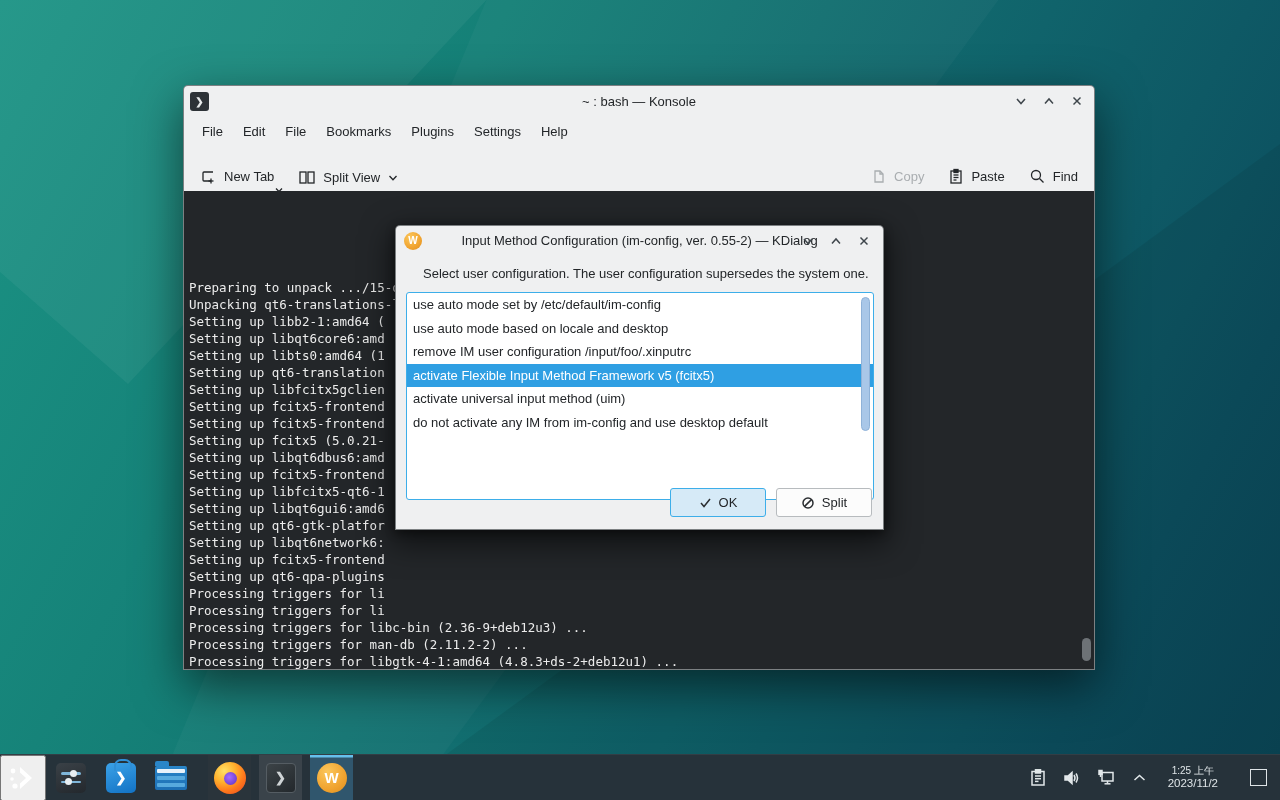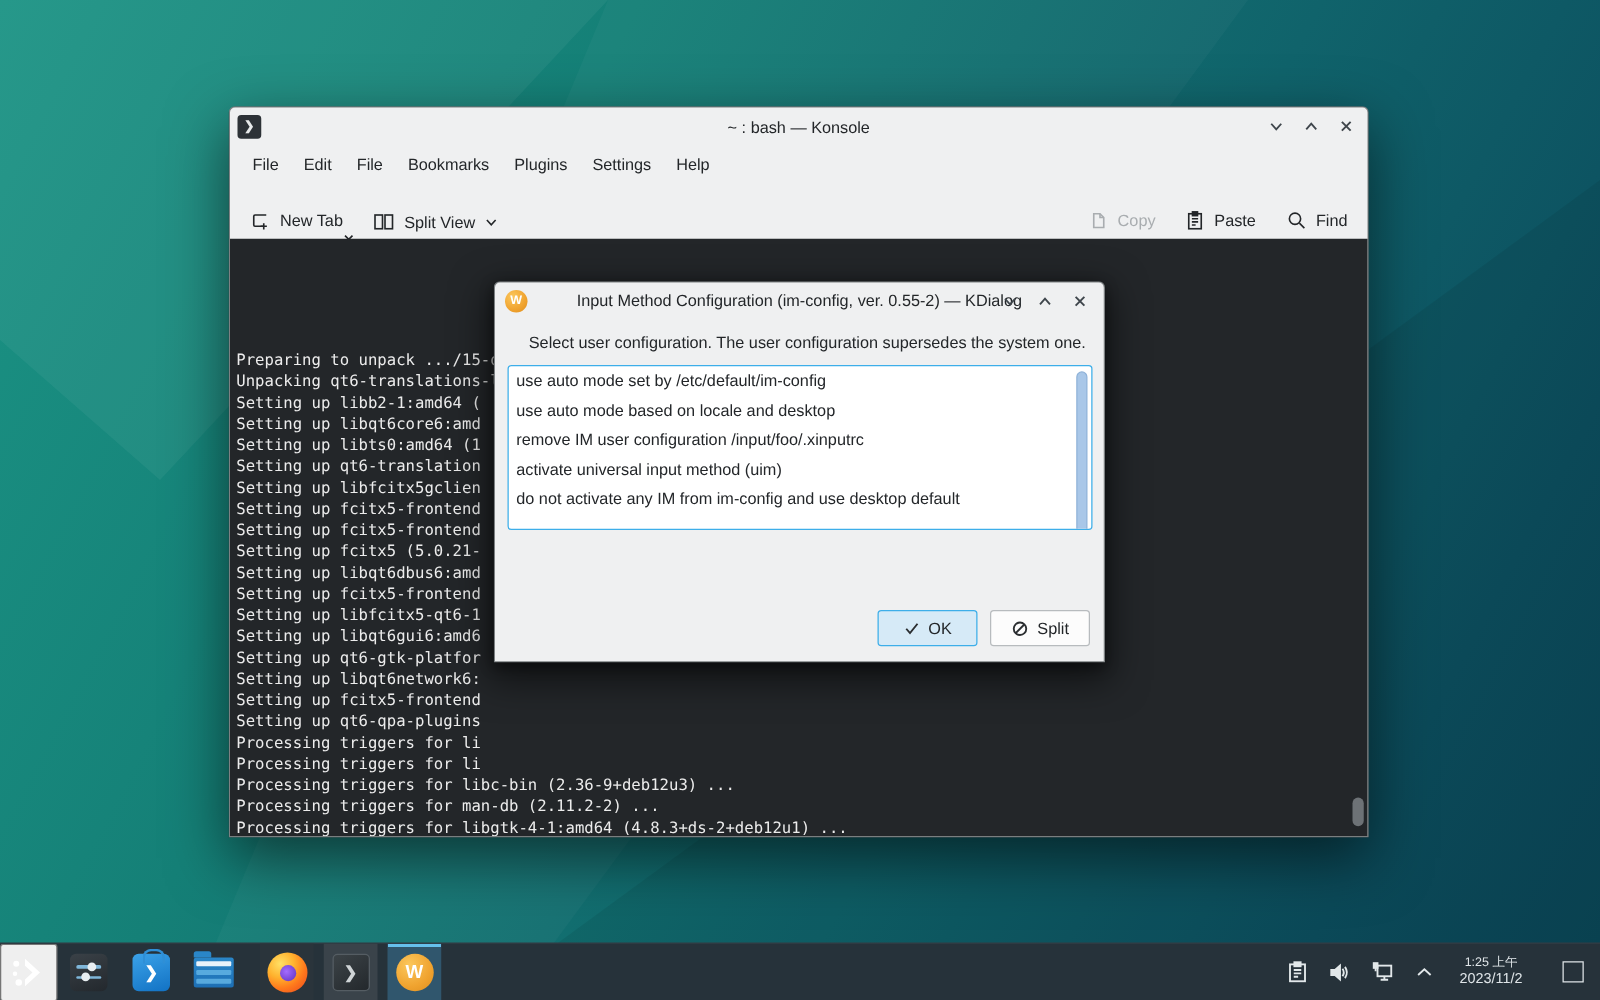--- a/index.html
+++ b/index.html
@@ -49,28 +49,28 @@
 
   
   .dialog { position:absolute; left:395px; top:225px; width:489px; height:305px; z-index:6;
     background:#eff0f1; border:1px solid rgba(10,16,20,.5); border-radius:5px 5px 0 0;
     box-shadow:0 10px 30px 4px rgba(0,0,0,.55), 0 3px 10px rgba(0,0,0,.4); color:#232629; }
   .dlg-titlebar { position:relative; height:29px; display:flex; align-items:center; padding:0 8px; }
   .w-badge { width:18px; height:18px; border-radius:50%;
     background:radial-gradient(circle at 35% 30%,#fbc75c,#f0a32f 60%,#dd8d1f); color:#fff;
     font-weight:bold; font-size:10px; display:flex; align-items:center; justify-content:center; }
   .dlg-msg { position:absolute; left:27px; top:40px; font-size:13px; color:#232629; }
-  .listbox { position:absolute; left:10px; top:66px; width:468px; height:132px; background:#ffffff;
+  .listbox { position:absolute; left:10px; top:66px; width:468px; height:208px; background:#ffffff;
     border:1px solid #3daee9; border-radius:3px; overflow:hidden; }
   .row { height:23.5px; line-height:23.5px; padding:0 6px; font-size:13px; color:#232629; cursor:pointer; }
   .row.selected { background:#2f9fe3; color:#ffffff; }
   .list-scroll { position:absolute; right:3px; top:4px; width:9px; height:134px; border-radius:5px;
     background:#a9c7e8; border:1px solid #8fb2d8; }
   .dlg-buttons { position:absolute; right:11px; bottom:12px; display:flex; gap:10px; }
-  .btn { width:80px; height:29px; border-radius:3px; display:flex; align-items:center; justify-content:center;
+  .btn { width:96px; height:29px; border-radius:3px; display:flex; align-items:center; justify-content:center;
     gap:7px; font-size:13px; font-family:"Liberation Sans",sans-serif; color:#232629;
     background:#fcfcfc; border:1px solid #b7bbbe; cursor:pointer; }
   .btn.primary { background:#d6eaf7; border:1px solid #3daee9; }
   .btn svg { stroke:#2b2e31; stroke-width:1.5; fill:none; }
 
   
   .taskbar { position:absolute; left:0; bottom:0; width:1280px; height:46px; background:#26323a;
     border-top:1px solid rgba(255,255,255,.06); display:flex; align-items:center; color:#dfe5e8; }
   .tb-launch { width:46px; height:46px; display:flex; align-items:center; justify-content:center; cursor:pointer; }
   .tb-ico { width:50px; height:46px; display:flex; align-items:center; justify-content:center; cursor:pointer; }
@@ -234,20 +234,21 @@
       </button>
     </div>
   </div>
   <div class="dlg-msg">Select user configuration. The user configuration supersedes the system one.</div>
   <div class="listbox">
     <div>
 
     <div class="row">use auto mode set by /etc/default/im-config</div>
         <div class="row">use auto mode based on locale and desktop</div>
         <div class="row">remove IM user configuration /input/foo/.xinputrc</div>
+        <div class="row selected">activate Flexible Input Method Framework v5 (fcitx5)</div>
         <div class="row">activate universal input method (uim)</div>
         <div class="row">do not activate any IM from im-config and use desktop default</div>
       </div>
     <div class="list-scroll"></div>
   </div>
   <div class="dlg-buttons">
     <button class="btn primary">
       <svg width="13" height="13">
           <polyline points="2,7 5,10.5 11,3"></polyline>
         </svg>

